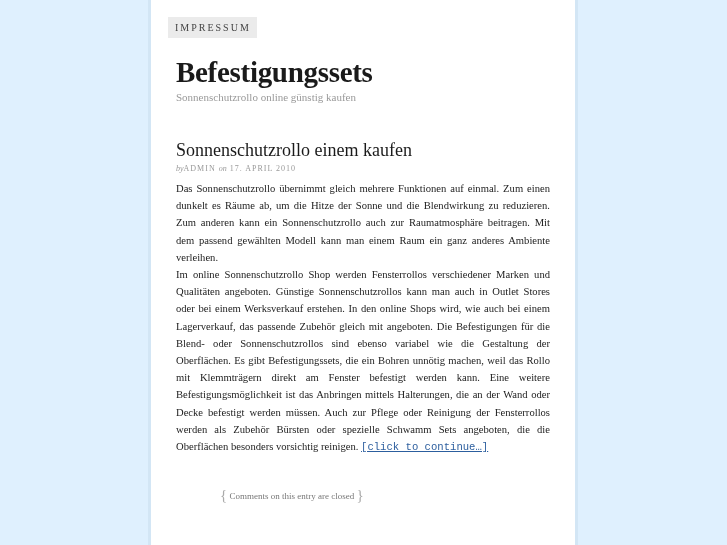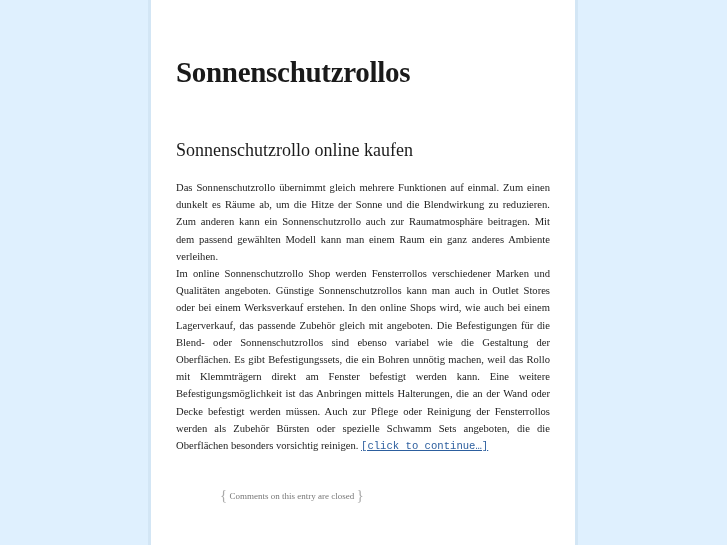--- a/index.html
+++ b/index.html
@@ -76,21 +76,21 @@
       font-size: 8px;
       letter-spacing: 1px;
       color: #999;
       line-height: 10px;
     }
     .post-meta .italic {
       font-style: italic;
       letter-spacing: 0;
     }
     .post-body {
-      margin-top: 18px;
+      margin-top: 6px;
       font-size: 10.6px;
       line-height: 17.2px;
       color: #222;
       text-align: justify;
     }
     .post-body p {
       margin: 0;
     }
     .more-link {
       color: #2c5e9e;
@@ -110,25 +110,34 @@
       font-size: 15px;
       color: #aaa;
       vertical-align: -1px;
     }
   </style>
 </head>
 <body>
 
 <div class="page">
 
+  <div class="nav">
+    <a class="nav-item">Impressum</a>
+  </div>
 
-  <h1 class="site-title">Sonnenschutzrollos</h1>
+  <h1 class="site-title">Befestigungssets</h1>
+  <div class="site-desc">Sonnenschutzrollo online günstig kaufen</div>
 
   <div class="post">
-    <h2 class="post-title">Sonnenschutzrollo online kaufen</h2>
+    <h2 class="post-title">Sonnenschutzrollo einem kaufen</h2>
+    <div class="post-meta">
+      <span class="italic">by</span><span>ADMIN</span>
+      <span class="italic">on</span>
+      <span>17. APRIL 2010</span>
+    </div>
 
     <div class="post-body">
       <p>Das Sonnenschutzrollo übernimmt gleich mehrere Funktionen auf einmal. Zum einen dunkelt es Räume ab, um die Hitze der Sonne und die Blendwirkung zu reduzieren. Zum anderen kann ein Sonnenschutzrollo auch zur Raumatmosphäre beitragen. Mit dem passend gewählten Modell kann man einem Raum ein ganz anderes Ambiente verleihen.</p>
       <p><span>Im online Sonnenschutzrollo Shop werden Fensterrollos verschiedener Marken und Qualitäten angeboten. Günstige Sonnenschutzrollos kann man auch in Outlet Stores oder bei einem Werksverkauf erstehen. In den online Shops wird, wie auch bei einem Lagerverkauf, das passende Zubehör gleich mit angeboten. Die Befestigungen für die Blend- oder Sonnenschutzrollos sind ebenso variabel wie die Gestaltung der Oberflächen. Es gibt Befestigungssets, die ein Bohren unnötig machen, weil das Rollo mit Klemmträgern direkt am Fenster befestigt werden kann. Eine weitere Befestigungsmöglichkeit ist das Anbringen mittels Halterungen, die an der Wand oder Decke befestigt werden müssen. Auch zur Pflege oder Reinigung der Fensterrollos werden als Zubehör Bürsten oder spezielle Schwamm Sets angeboten, die die Oberflächen besonders vorsichtig reinigen.</span> <a class="more-link">[click to continue…]</a></p>
     </div>
   </div>
 
   <div class="comments">
     <span class="brace">{</span>
     <span>Comments on this entry are closed</span>

